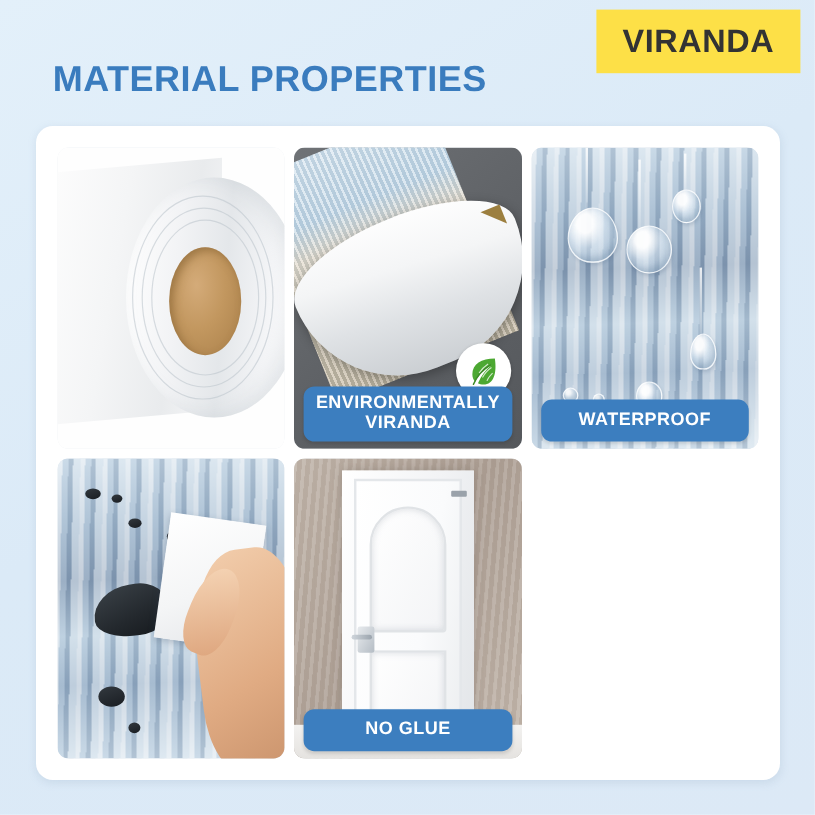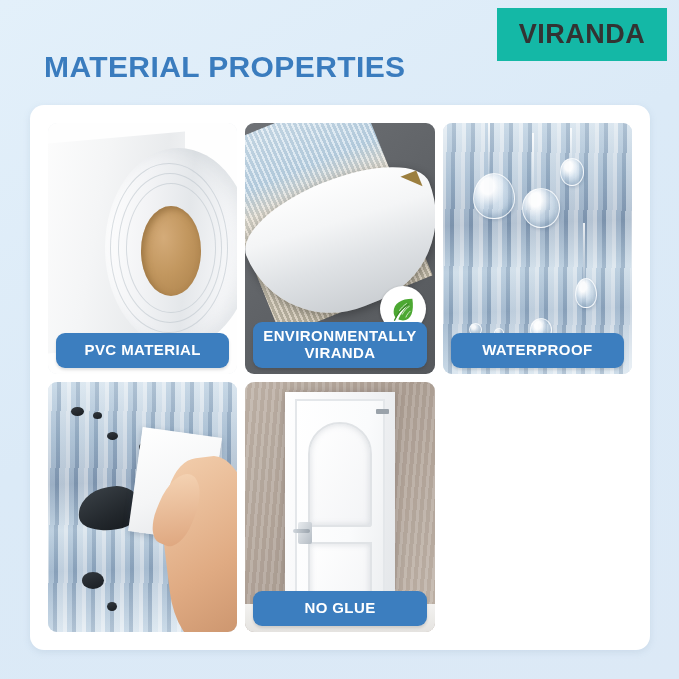--- a/index.html
+++ b/index.html
@@ -8,21 +8,21 @@
     font-family:"Liberation Sans", sans-serif;
     background:linear-gradient(150deg,#e3f0fa 0%,#dbeaf7 45%,#dce9f6 100%);
     overflow:hidden;
     position:relative;
   }
 
   
   .logo-box{
     position:absolute; top:8px; right:12px;
     width:170px; height:53px;
-    background:#14b8a6;
+    background:#fde047;
     display:flex; align-items:center; justify-content:center;
   }
   .logo-text{
     font-size:27px; font-weight:bold; color:#333333;
     letter-spacing:.5px;
   }
 
   
   .page-title{
     position:absolute; left:28px; top:50px;
@@ -328,21 +328,20 @@
 
   <div class="tile">
     <div class="tile-art art-roll">
       <div class="sheet"></div>
       <div class="drum"></div>
       <div class="ring r1"></div>
         <div class="ring r2"></div>
         <div class="ring r3"></div>
       <div class="core"></div>
     </div>
-    <div class="tile-banner">PVC MATERIAL</div>
   </div>
 
   <div class="tile">
     <div class="tile-art art-eco">
       <div class="print"></div>
       <div class="pier"></div>
         <div class="pier2"></div>
         <div class="pierbar"></div>
       <div class="curl"></div>
       <div class="corner"></div>

